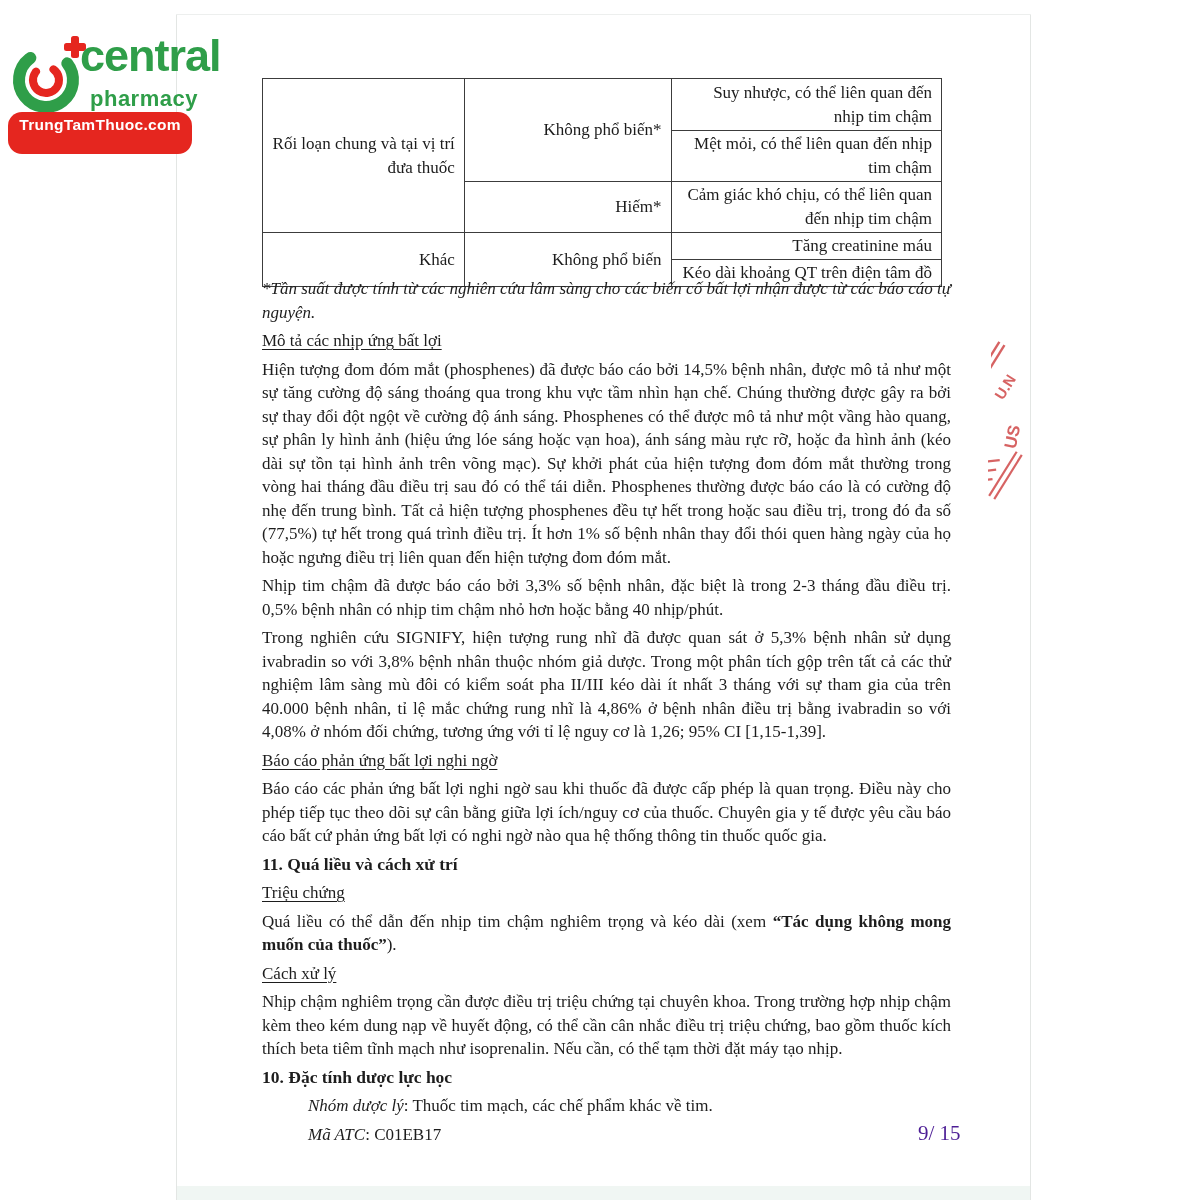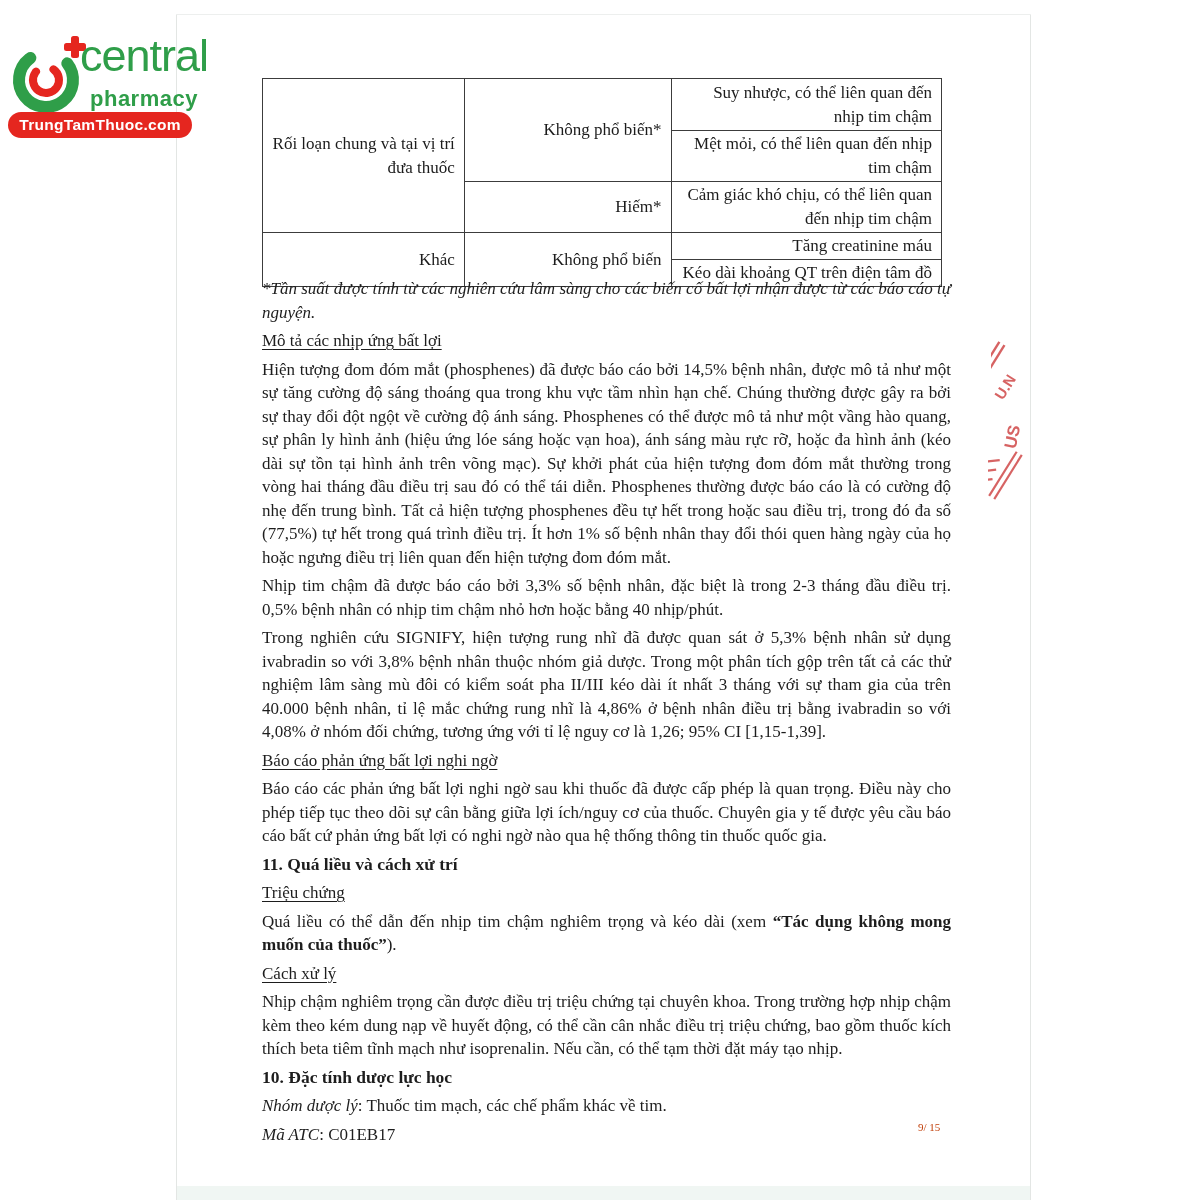--- a/index.html
+++ b/index.html
@@ -10,47 +10,47 @@
   .edge-v { position:absolute; width:1px; top:14px; bottom:0; background:#e3e6e4; }
   .edge-left { left:176px; }
   .edge-right { left:1030px; }
   .edge-top { position:absolute; left:176px; width:855px; top:14px; height:1px; background:#edefee; }
   .bottom-strip { position:absolute; left:177px; top:1186px; width:853px; height:14px; background:#f0f6f3; }
 
   
   .logo { position:absolute; left:8px; top:28px; width:210px; height:115px;
           font-family:"Liberation Sans","DejaVu Sans",sans-serif; }
   .logo .cmark { position:absolute; left:0; top:6px; }
-  .logo .brand { position:absolute; left:72px; top:2px; font-size:45px; font-weight:normal;
+  .logo .brand { position:absolute; left:72px; top:2px; font-size:45px; font-weight:bold;
                  color:#2f9e49; letter-spacing:-1px; }
   .logo .sub   { position:absolute; left:82px; top:58px; font-size:22px; font-weight:bold;
                  color:#2f9e49; letter-spacing:0.5px; }
-  .logo .banner{ position:absolute; left:0px; top:84px; width:184px; height:26px;
+  .logo .banner{ position:absolute; left:0px; top:84px; width:184px; height:42px;
                  background:#e5261f; border-radius:14px; color:#ffffff; font-weight:bold;
                  font-size:15.5px; text-align:center; line-height:26px; letter-spacing:0.3px; }
 
   
   table.doc-table { position:absolute; left:262px; top:78px; width:680px;
                     border-collapse:collapse; font-size:17px; color:#1c1c1c; }
   table.doc-table td { border:1.6px solid #3c3c3c; padding:1px 9px; line-height:24px;
                        vertical-align:middle; text-align:right; }
   .col1 { width:213px; } .col2 { width:218px; } .col3 { width:285px; }
   .rh-a { height:52px; } .rh-b { height:50px; } .rh-c { height:47px; }
   .rh-d { height:22px; } .rh-e { height:22px; }
 
   
   .article { position:absolute; left:262px; top:277px; width:689px; font-size:17px;
              line-height:23.5px; color:#1d1d1d; text-align:justify; }
   .article p { margin:0 0 5px 0; }
   .footnote { font-style:italic; margin:0 0 4px 0; }
   .uheading { text-decoration:underline; text-underline-offset:3px; margin:2px 0 4px 0; }
   .bheading { font-weight:bold; font-size:17.5px; margin:4px 0 5px 0; }
-  .lead-ital em { font-style:italic; }
+  .lead-ital em { font-style:italic;margin-left:46px; }
 
-  .page-number { position:absolute; left:918px; top:1121px; font-size:11px; color:#c2410c; }
+  .page-number { position:absolute; left:918px; top:1121px; font-size:21px; color:#4c1d95; }
 
   
   .stamp { position:absolute; opacity:0.85; }
   .stamp-1 { left:991px; top:341px; }
   .stamp-2 { left:988px; top:421px; }
 </style>
 </head>
 <body>
 
 <div class="edge-v edge-left"></div>

